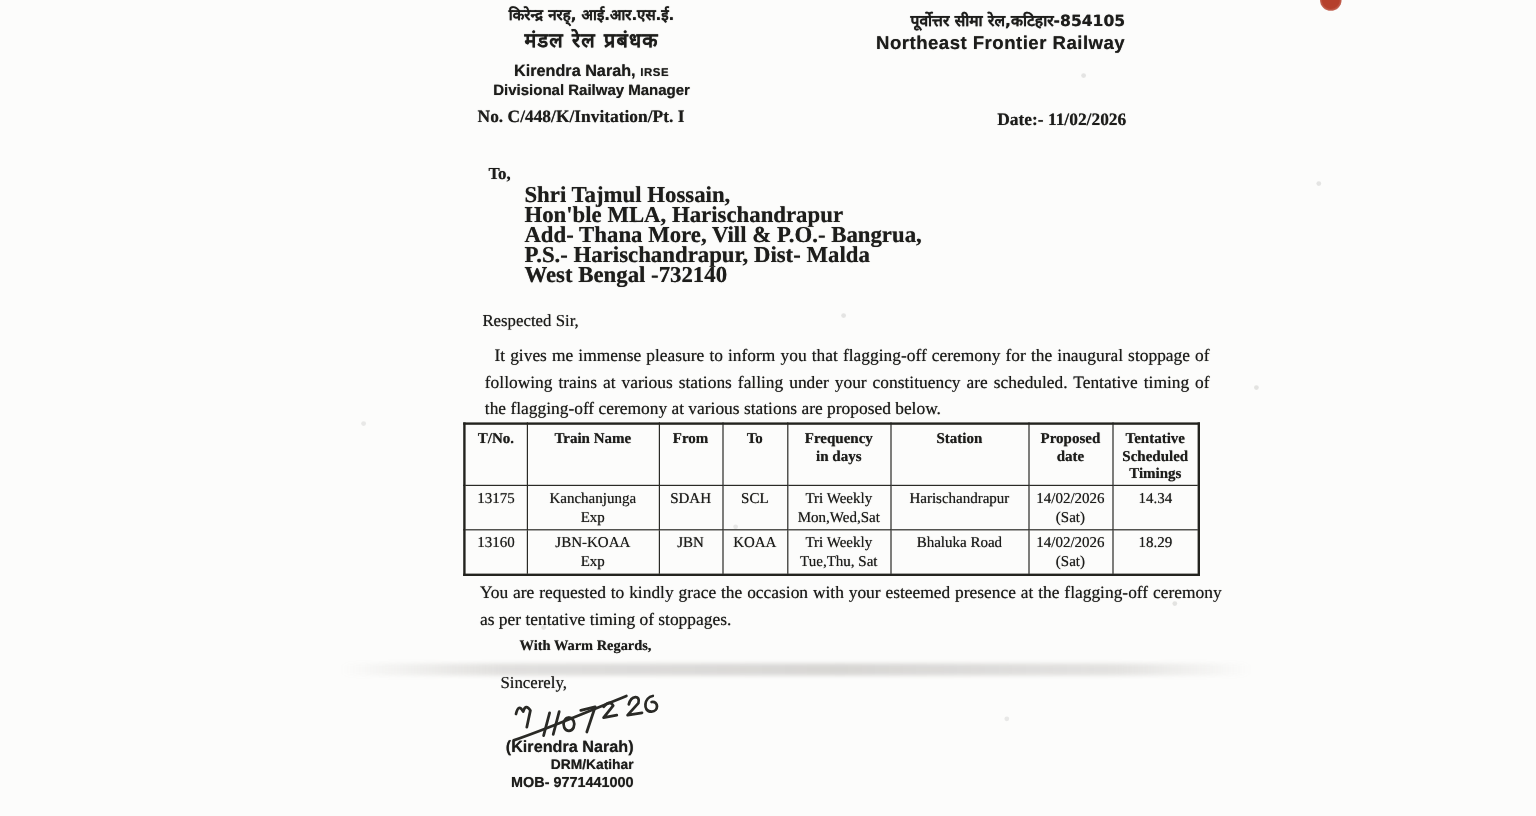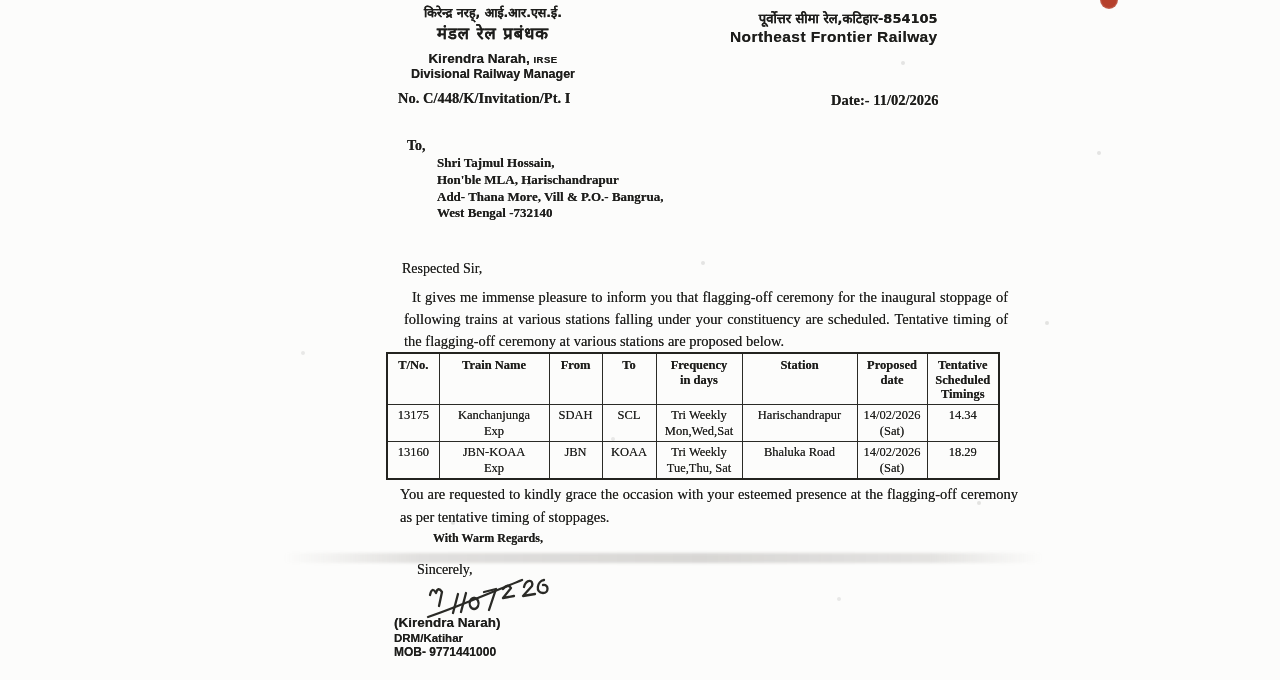--- a/index.html
+++ b/index.html
@@ -40,21 +40,21 @@
   .lh-right { position: absolute; left: 730px; top: 10px; }
   .org-hi   { font-size: 13px; line-height: 18px; text-align: right; }
   .org-en   { font-size: 15.5px; line-height: 18px; font-weight: 700; letter-spacing: 0.4px; }
   .org-addr { font-size: 13px; line-height: 17px; font-weight: 700; padding-left: 12px; }
 
   .refno { position: absolute; left: 398px; top: 90px; font-size: 14.5px; font-weight: 700; }
   .ldate { position: absolute; left: 831px; top: 92px; font-size: 14.5px; font-weight: 700; }
 
   
   .to   { position: absolute; left: 407px; top: 138px; font-size: 14px; font-weight: 700; }
-  .addr { position: absolute; left: 437px; top: 155px; font-size: 13px; font-weight: 700; line-height: 16.8px; }
+  .addr { position: absolute; left: 437px; top: 155px; font-size: 19px; font-weight: 700; line-height: 16.8px; }
 
   
   .greet { position: absolute; left: 402px; top: 261px; font-size: 14px; }
   .para  { font-size: 14.5px; text-align: justify; }
   .p1 { position: absolute; left: 404px; top: 286px; width: 604px; line-height: 22px; text-indent: 8px; }
   .p2 { position: absolute; left: 400px; top: 483px; width: 618px; line-height: 23px; }
 
   
   .ttable {
     position: absolute; left: 386px; top: 352px; width: 612px;
@@ -75,21 +75,21 @@
   }
   .ttable td {
     font-size: 12.5px; line-height: 16px;
     vertical-align: top; height: 34px;
   }
 
   
   .regards   { position: absolute; left: 433px; top: 531px; font-size: 12px; font-weight: bold; }
   .sincerely { position: absolute; left: 417px; top: 562px; font-size: 14px; }
   .sig { position: absolute; left: 420px; top: 575px; width: 132px; height: 47px; }
-  .sigblock { position: absolute; left: 394px; top: 615px; width: 134px; text-align: left; font-weight: 700; }
+  .sigblock { position: absolute; left: 394px; top: 615px; width: 134px; text-align: right; font-weight: 700; }
   .sig-name { font-size: 13.5px; line-height: 16px; }
   .sig-drm  { font-size: 11.5px; line-height: 14px; }
   .sig-mob  { font-size: 12px;   line-height: 15px; }
 
   
   .smudge {
     position: absolute; left: 283px; top: 553px; width: 760px; height: 10px;
     background: linear-gradient(90deg,
       rgba(130,125,120,0) 0%, rgba(130,125,120,0.22) 18%,
       rgba(120,115,110,0.28) 55%, rgba(130,125,120,0.20) 85%,
@@ -141,20 +141,21 @@
   </div>
 
   <div class="serif refno ink-bleed">No. C/448/K/Invitation/Pt. I</div>
   <div class="serif ldate ink-bleed">Date:- 11/02/2026</div>
 
   <div class="serif to ink-bleed">To,</div>
   <div class="serif addr ink-bleed">
     <div>Shri Tajmul Hossain,</div>
     <div>Hon'ble MLA, Harischandrapur</div>
     <div>Add- Thana More, Vill &amp; P.O.- Bangrua,</div>
+    <div>P.S.- Harischandrapur, Dist- Malda</div>
     <div>West Bengal -732140</div>
   </div>
 
   <div class="serif greet ink-bleed">Respected Sir,</div>
   <p class="serif para p1 ink-bleed">It gives me immense pleasure to inform you that flagging-off ceremony for the inaugural stoppage of following trains at various stations falling under your constituency are scheduled. Tentative timing of the flagging-off ceremony at various stations are proposed below.</p>
 
   <table class="ttable">
     <colgroup>
       <col style="width:52px">
         <col style="width:110px">

